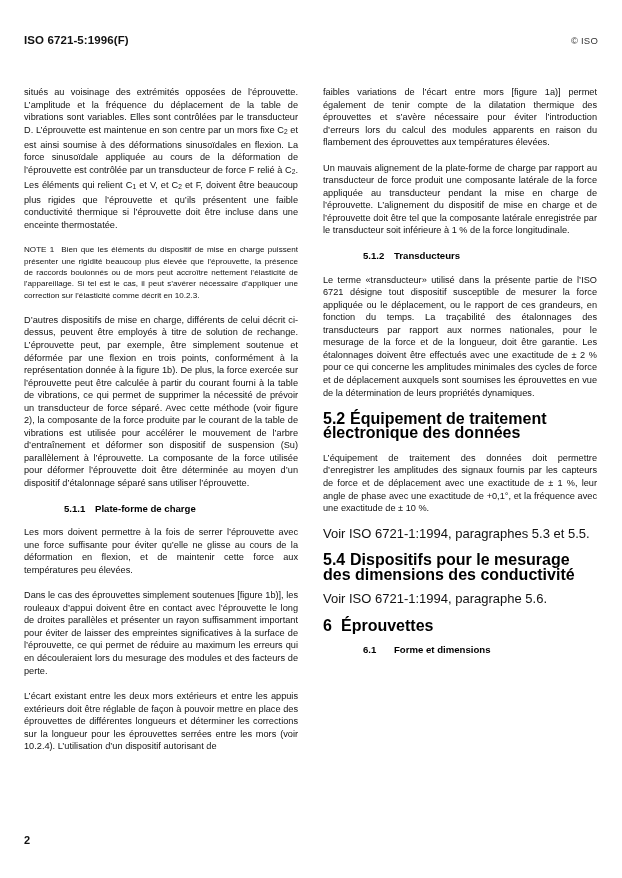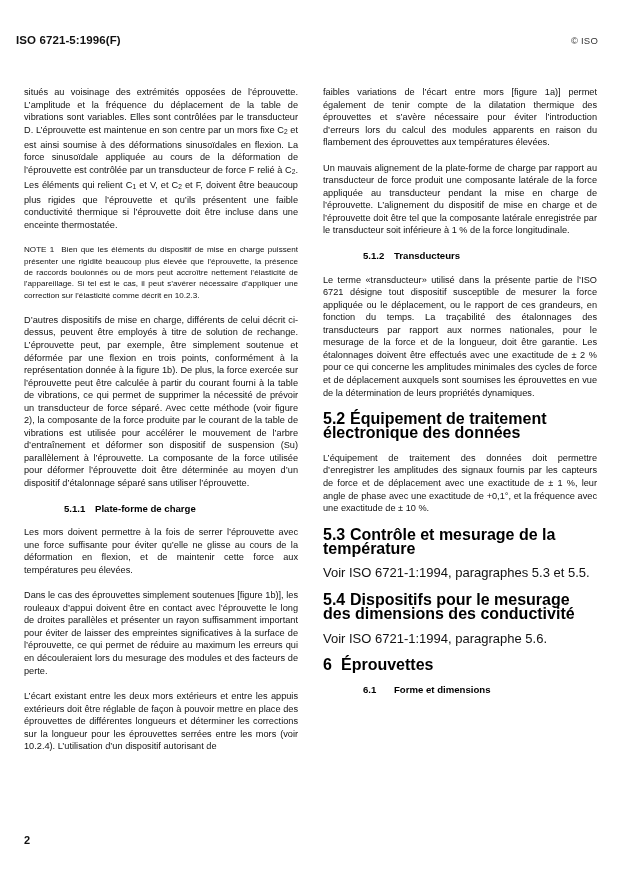--- a/index.html
+++ b/index.html
@@ -15,21 +15,21 @@
     font-family: "Liberation Sans", sans-serif;
     color: #111111;
     overflow: hidden;
     box-sizing: border-box;
   }
 
   
   .running-head {
     position: absolute;
     top: 34px;
-    left: 16px;
+    left: 24px;
     right: 24px;
     height: 16px;
     display: flex;
     align-items: baseline;
     justify-content: space-between;
   }
   .doc-ref {
     font-size: 11.5px;
     font-weight: bold;
     letter-spacing: 0.1px;
@@ -155,21 +155,20 @@
         <p class="body">Dans le cas des éprouvettes simplement soutenues [figure 1b)], les rouleaux d’appui doivent être en contact avec l’éprouvette le long de droites parallèles et présenter un rayon suffisamment important pour éviter de laisser des empreintes significatives à la surface de l’éprouvette, ce qui permet de réduire au maximum les erreurs qui en découleraient lors du mesurage des modules et des facteurs de perte.</p>
         <p class="body">L’écart existant entre les deux mors extérieurs et entre les appuis extérieurs doit être réglable de façon à pouvoir mettre en place des éprouvettes de différentes longueurs et déterminer les corrections sur la longueur pour les éprouvettes serrées entre les mors (voir 10.2.4). L’utilisation d’un dispositif autorisant de</p>
       </div>
     <div class="col" id="col-right">
         <p class="body">faibles variations de l’écart entre mors [figure 1a)] permet également de tenir compte de la dilatation thermique des éprouvettes et s’avère nécessaire pour éviter l’introduction d’erreurs lors du calcul des modules apparents en raison du flambement des éprouvettes aux températures élevées.</p>
         <p class="body">Un mauvais alignement de la plate-forme de charge par rapport au transducteur de force produit une composante latérale de la force appliquée au transducteur pendant la mise en charge de l’éprouvette. L’alignement du dispositif de mise en charge et de l’éprouvette doit être tel que la composante latérale enregistrée par le transducteur soit inférieure à 1 % de la force longitudinale.</p>
         <h3 class="sub"><span class="num">5.1.2</span><span class="txt">Transducteurs</span></h3>
         <p class="body">Le terme «transducteur» utilisé dans la présente partie de l’ISO 6721 désigne tout dispositif susceptible de mesurer la force appliquée ou le déplacement, ou le rapport de ces grandeurs, en fonction du temps. La traçabilité des étalonnages des transducteurs par rapport aux normes nationales, pour le mesurage de la force et de la longueur, doit être garantie. Les étalonnages doivent être effectués avec une exactitude de ± 2 % pour ce qui concerne les amplitudes minimales des cycles de force et de déplacement auxquels sont soumises les éprouvettes en vue de la détermination de leurs propriétés dynamiques.</p>
         <h2 class="sec"><span class="num">5.2</span><span class="txt">Équipement de traitement électronique des données</span></h2>
         <p class="body">L’équipement de traitement des données doit permettre d’enregistrer les amplitudes des signaux fournis par les capteurs de force et de déplacement avec une exactitude de ± 1 %, leur angle de phase avec une exactitude de +0,1°, et la fréquence avec une exactitude de ± 10 %.</p>
-        <h2 class="sec"><span class="num">5.3</span><span class="txt">Contrôle et mesurage de la température</span></h2>
         <p class="ref">Voir ISO 6721-1:1994, paragraphes 5.3 et 5.5.</p>
         <h2 class="sec"><span class="num">5.4</span><span class="txt">Dispositifs pour le mesurage des dimensions des conductivité</span></h2>
         <p class="ref">Voir ISO 6721-1:1994, paragraphe 5.6.</p>
         <h2 class="sec clause"><span class="num">6</span><span class="txt">Éprouvettes</span></h2>
         <h3 class="sub"><span class="num">6.1</span><span class="txt">Forme et dimensions</span></h3>
       </div>
   </div>
 
   <div class="folio">2</div>
 

